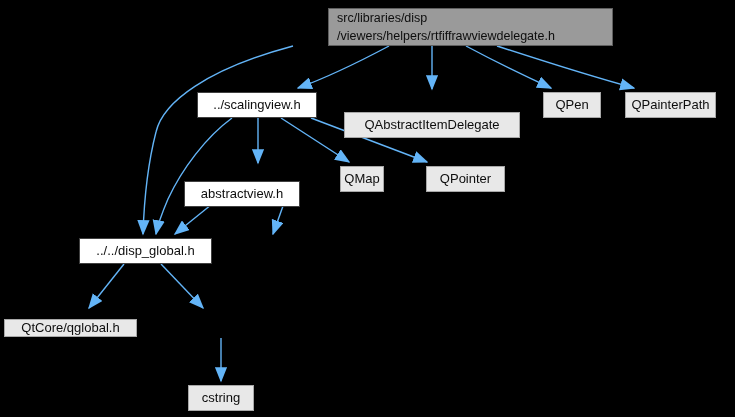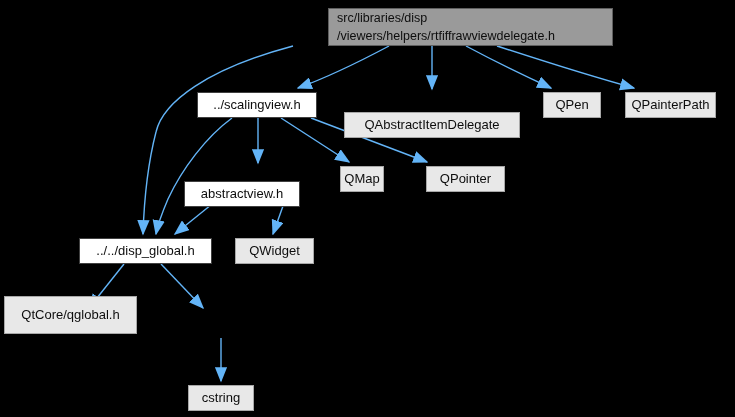--- a/index.html
+++ b/index.html
@@ -63,20 +63,19 @@
   <div class="node system" style="left:625px; top:92px; width:91px; height:26px;">QPainterPath</div>
 
   <div class="node file" style="left:184px; top:166px; width:116px; height:26px;margin-top:15px;">abstractview.h</div>
 
   <div class="node system" style="left:340px; top:166px; width:44px; height:26px;">QMap</div>
 
   <div class="node file" style="left:79px; top:238px; width:133px; height:26px;">../../disp_global.h</div>
 
   <div class="node system" style="left:426px; top:166px; width:79px; height:26px;">QPointer</div>
 
-  <div class="node system" style="left:235px; top:238px; width:79px; height:26px;">QWidget</div>
 
-  <div class="node system" style="left:4px; top:296px; width:133px; height:38px;">QtCore/qglobal.h</div>
+  <div class="node system" style="left:4px; top:319px; width:133px; height:18px;">QtCore/qglobal.h</div>
 
 
   <div class="node system" style="left:188px; top:385px; width:66px; height:26px;">cstring</div>
 
 </div>
 
 </body></html>

